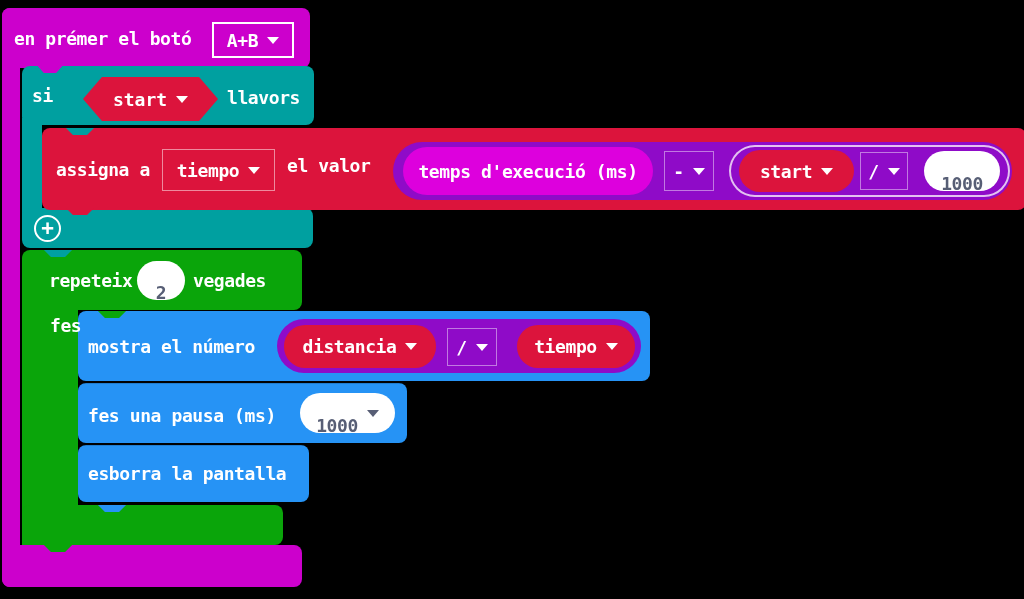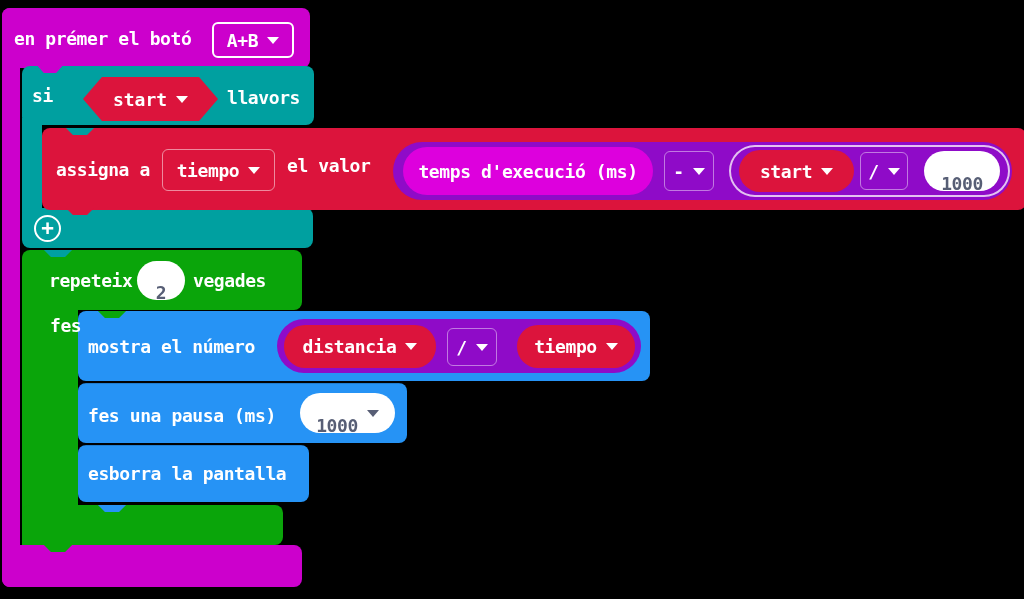--- a/index.html
+++ b/index.html
@@ -12,21 +12,21 @@
   .blk { position: absolute; border-radius: 8px; }
   .txt {
     position: absolute; display: flex; align-items: center;
     color: #fff; font-weight: bold; font-size: 18px;
     letter-spacing: -0.4px; white-space: nowrap;
   }
   .num { color: var(--c-number_text); margin-top: 24px; }
   .pill { position: absolute; display: flex; align-items: center; justify-content: center; gap: 9px; }
   .dd {
     position: absolute; display: flex; align-items: center; justify-content: center; gap: 9px;
-    border-radius: 6px; color: #fff; font-weight: bold; font-size: 18px; letter-spacing: -0.4px;
+    border-radius: 0; color: #fff; font-weight: bold; font-size: 18px; letter-spacing: -0.4px;
     cursor: pointer;
   }
   .arrow { width: 0; height: 0; border-left: 6px solid transparent;
            border-right: 6px solid transparent; border-top: 7px solid #fff; }
   .arrow.dark { border-top-color: var(--c-number_text); }
   .hex {
     position: absolute; display: flex; align-items: center; justify-content: center; gap: 9px;
     background: var(--c-crimson); color: #fff; font-weight: bold; font-size: 18px;
     clip-path: polygon(0% 50%, 14% 0%, 86% 0%, 100% 50%, 86% 100%, 14% 100%);
   }

